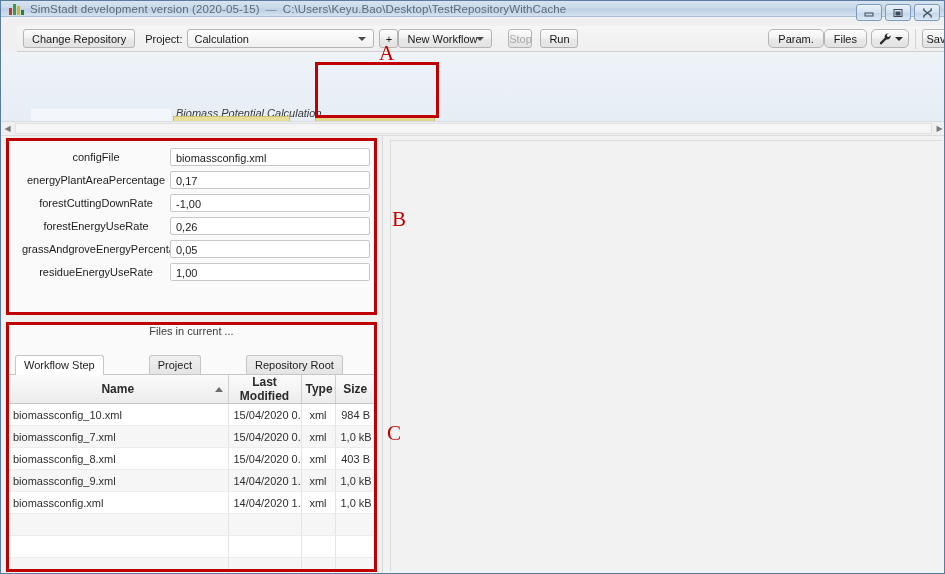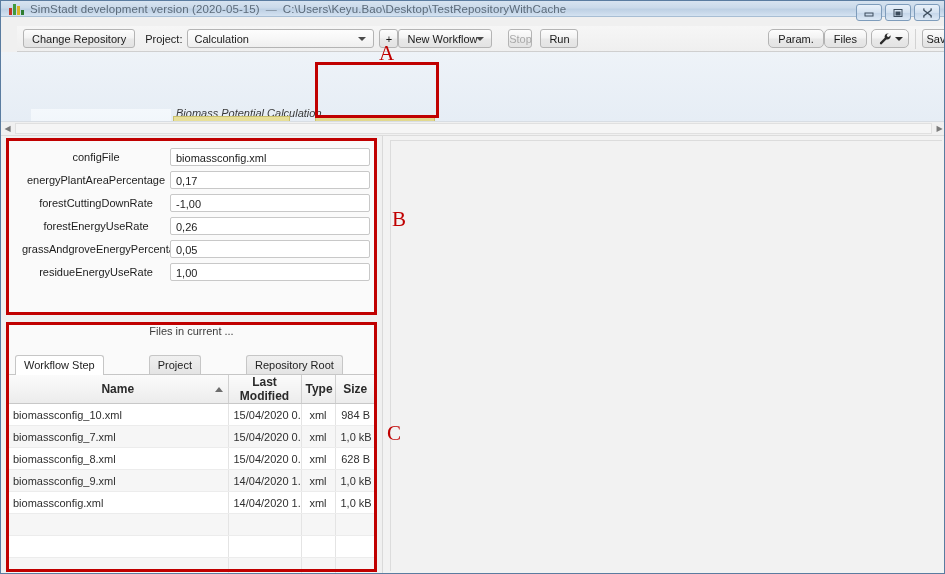--- a/index.html
+++ b/index.html
@@ -587,21 +587,21 @@
             <tr class="alt">
               <td class="c-name">biomassconfig_7.xml</td>
               <td class="c-mod">15/04/2020 0...</td>
               <td class="c-type">xml</td>
               <td class="c-size" style="border-right:none">1,0 kB</td>
             </tr>
             <tr>
               <td class="c-name">biomassconfig_8.xml</td>
               <td class="c-mod">15/04/2020 0...</td>
               <td class="c-type">xml</td>
-              <td class="c-size" style="border-right:none">628 B</td>
+              <td class="c-size" style="border-right:none">403 B</td>
             </tr>
             <tr class="alt">
               <td class="c-name">biomassconfig_9.xml</td>
               <td class="c-mod">14/04/2020 1...</td>
               <td class="c-type">xml</td>
               <td class="c-size" style="border-right:none">1,0 kB</td>
             </tr>
             <tr>
               <td class="c-name">biomassconfig.xml</td>
               <td class="c-mod">14/04/2020 1...</td>

